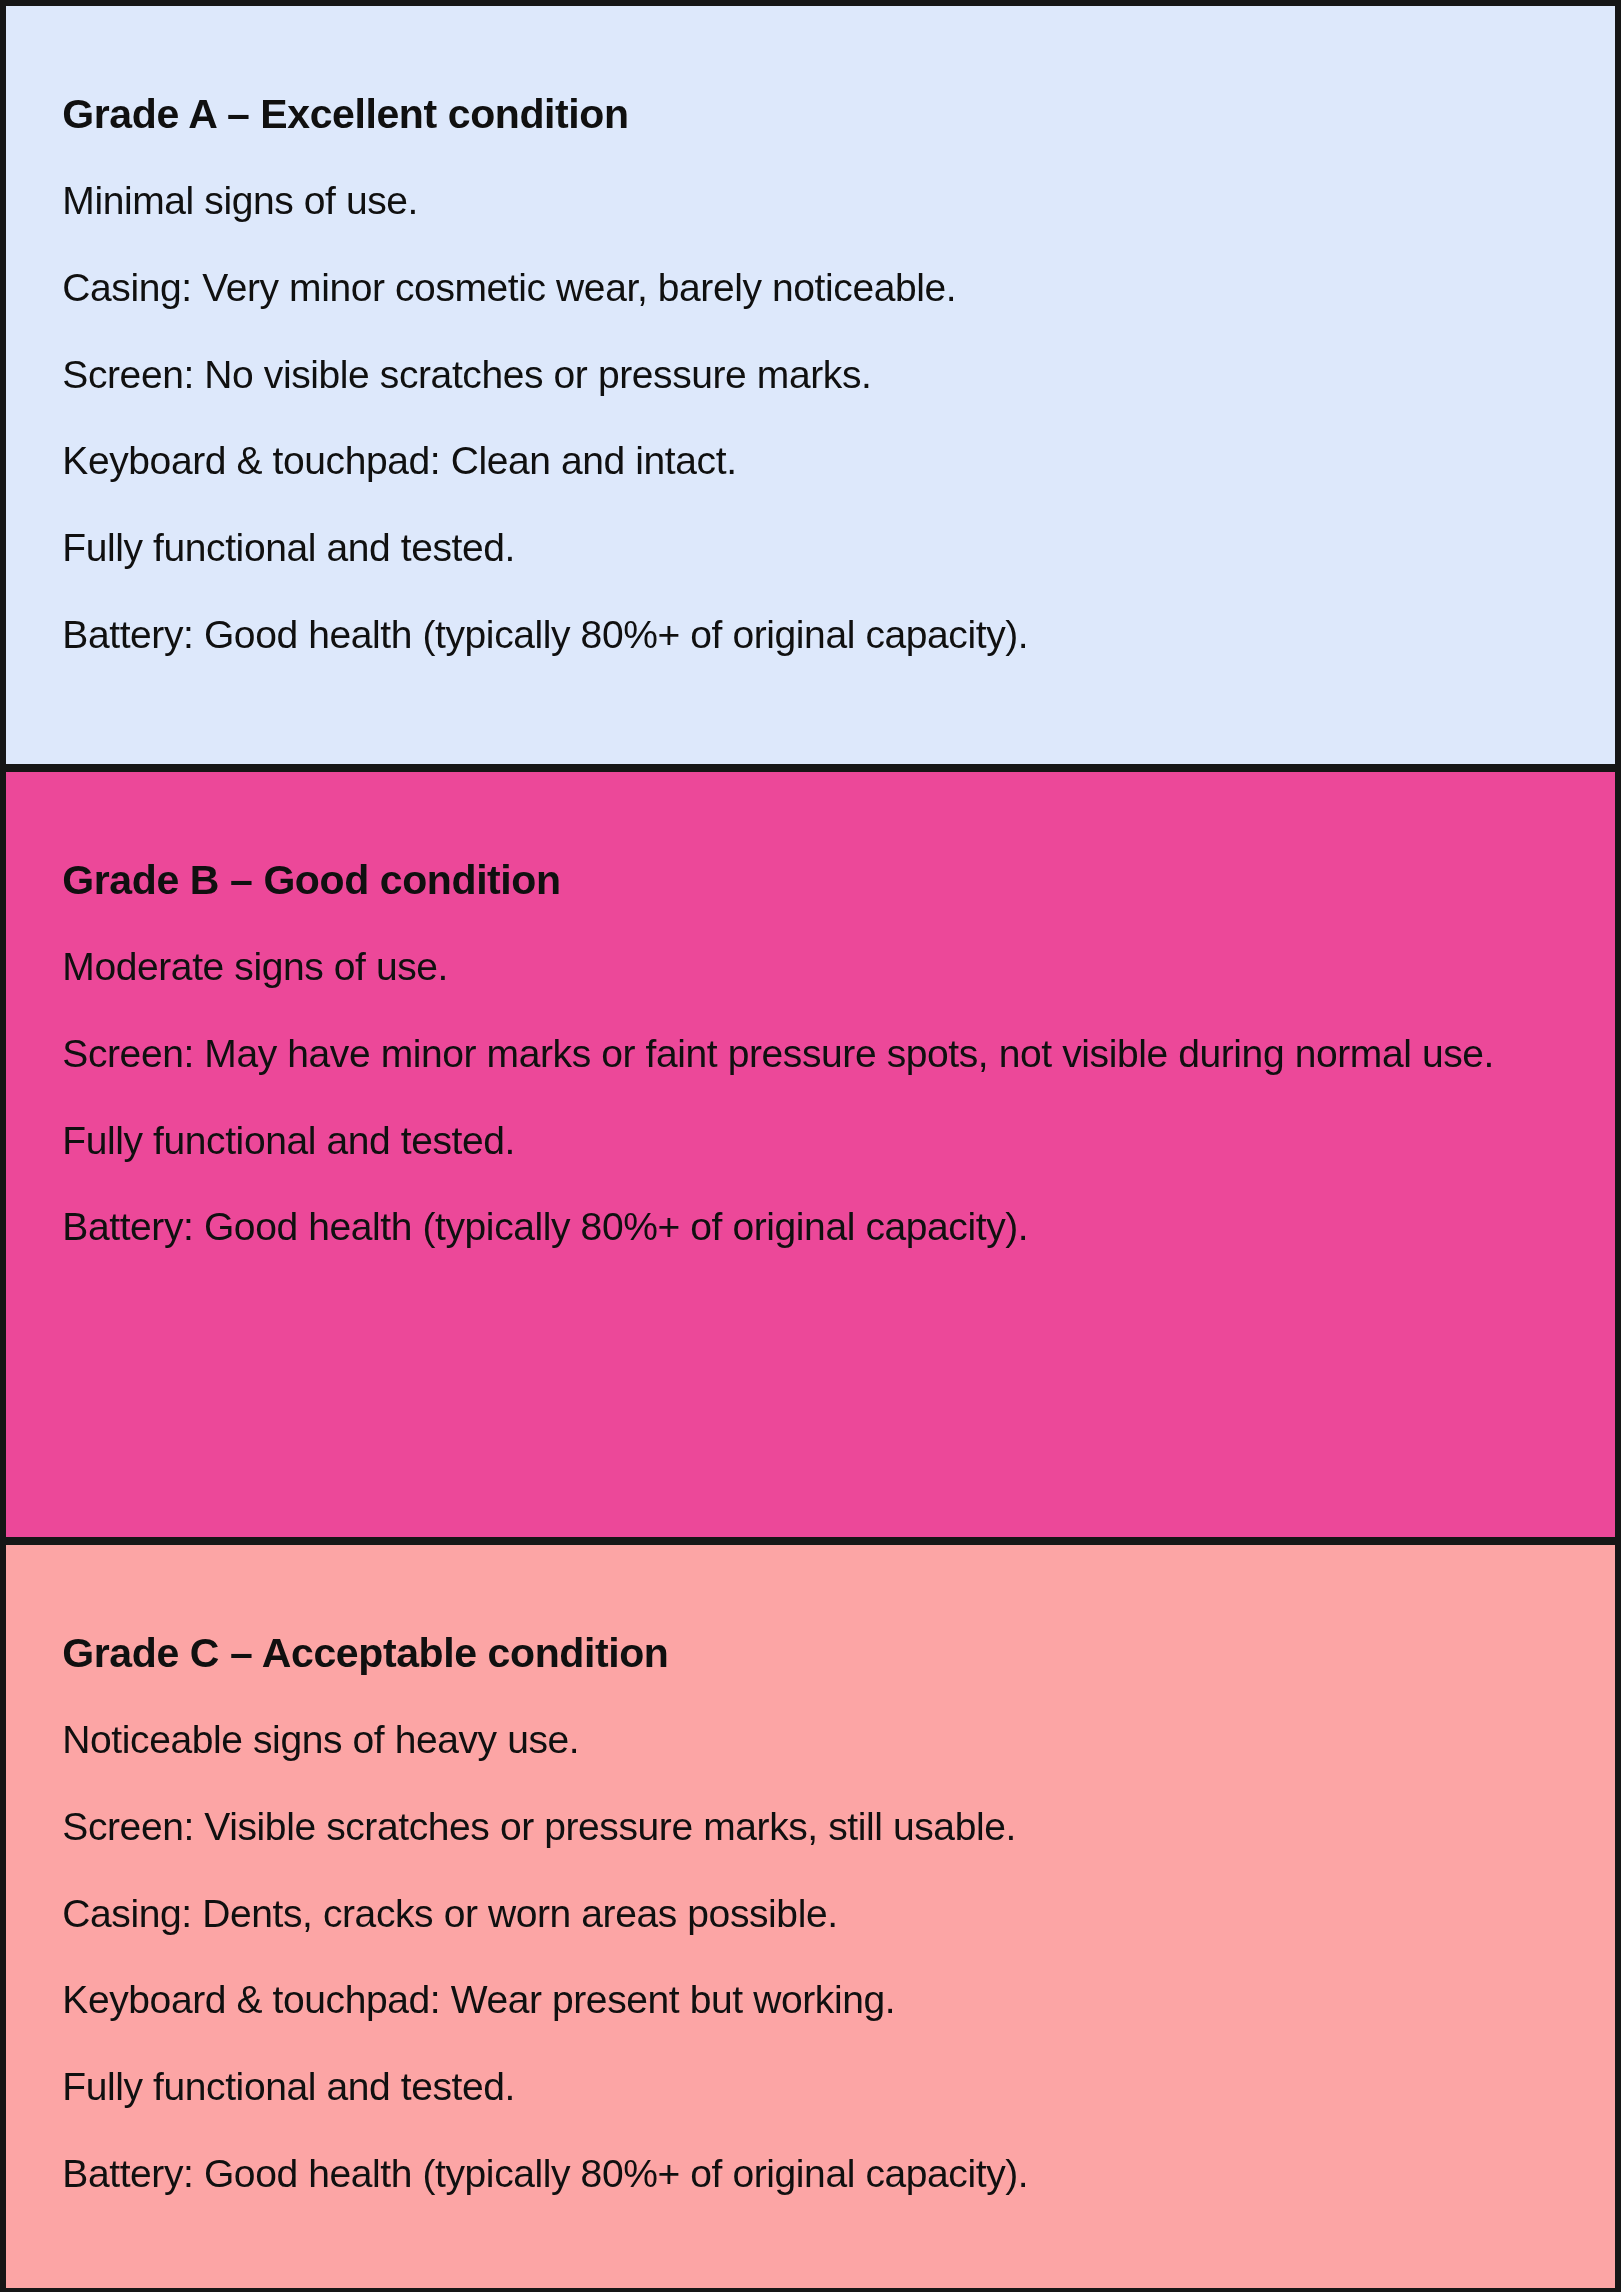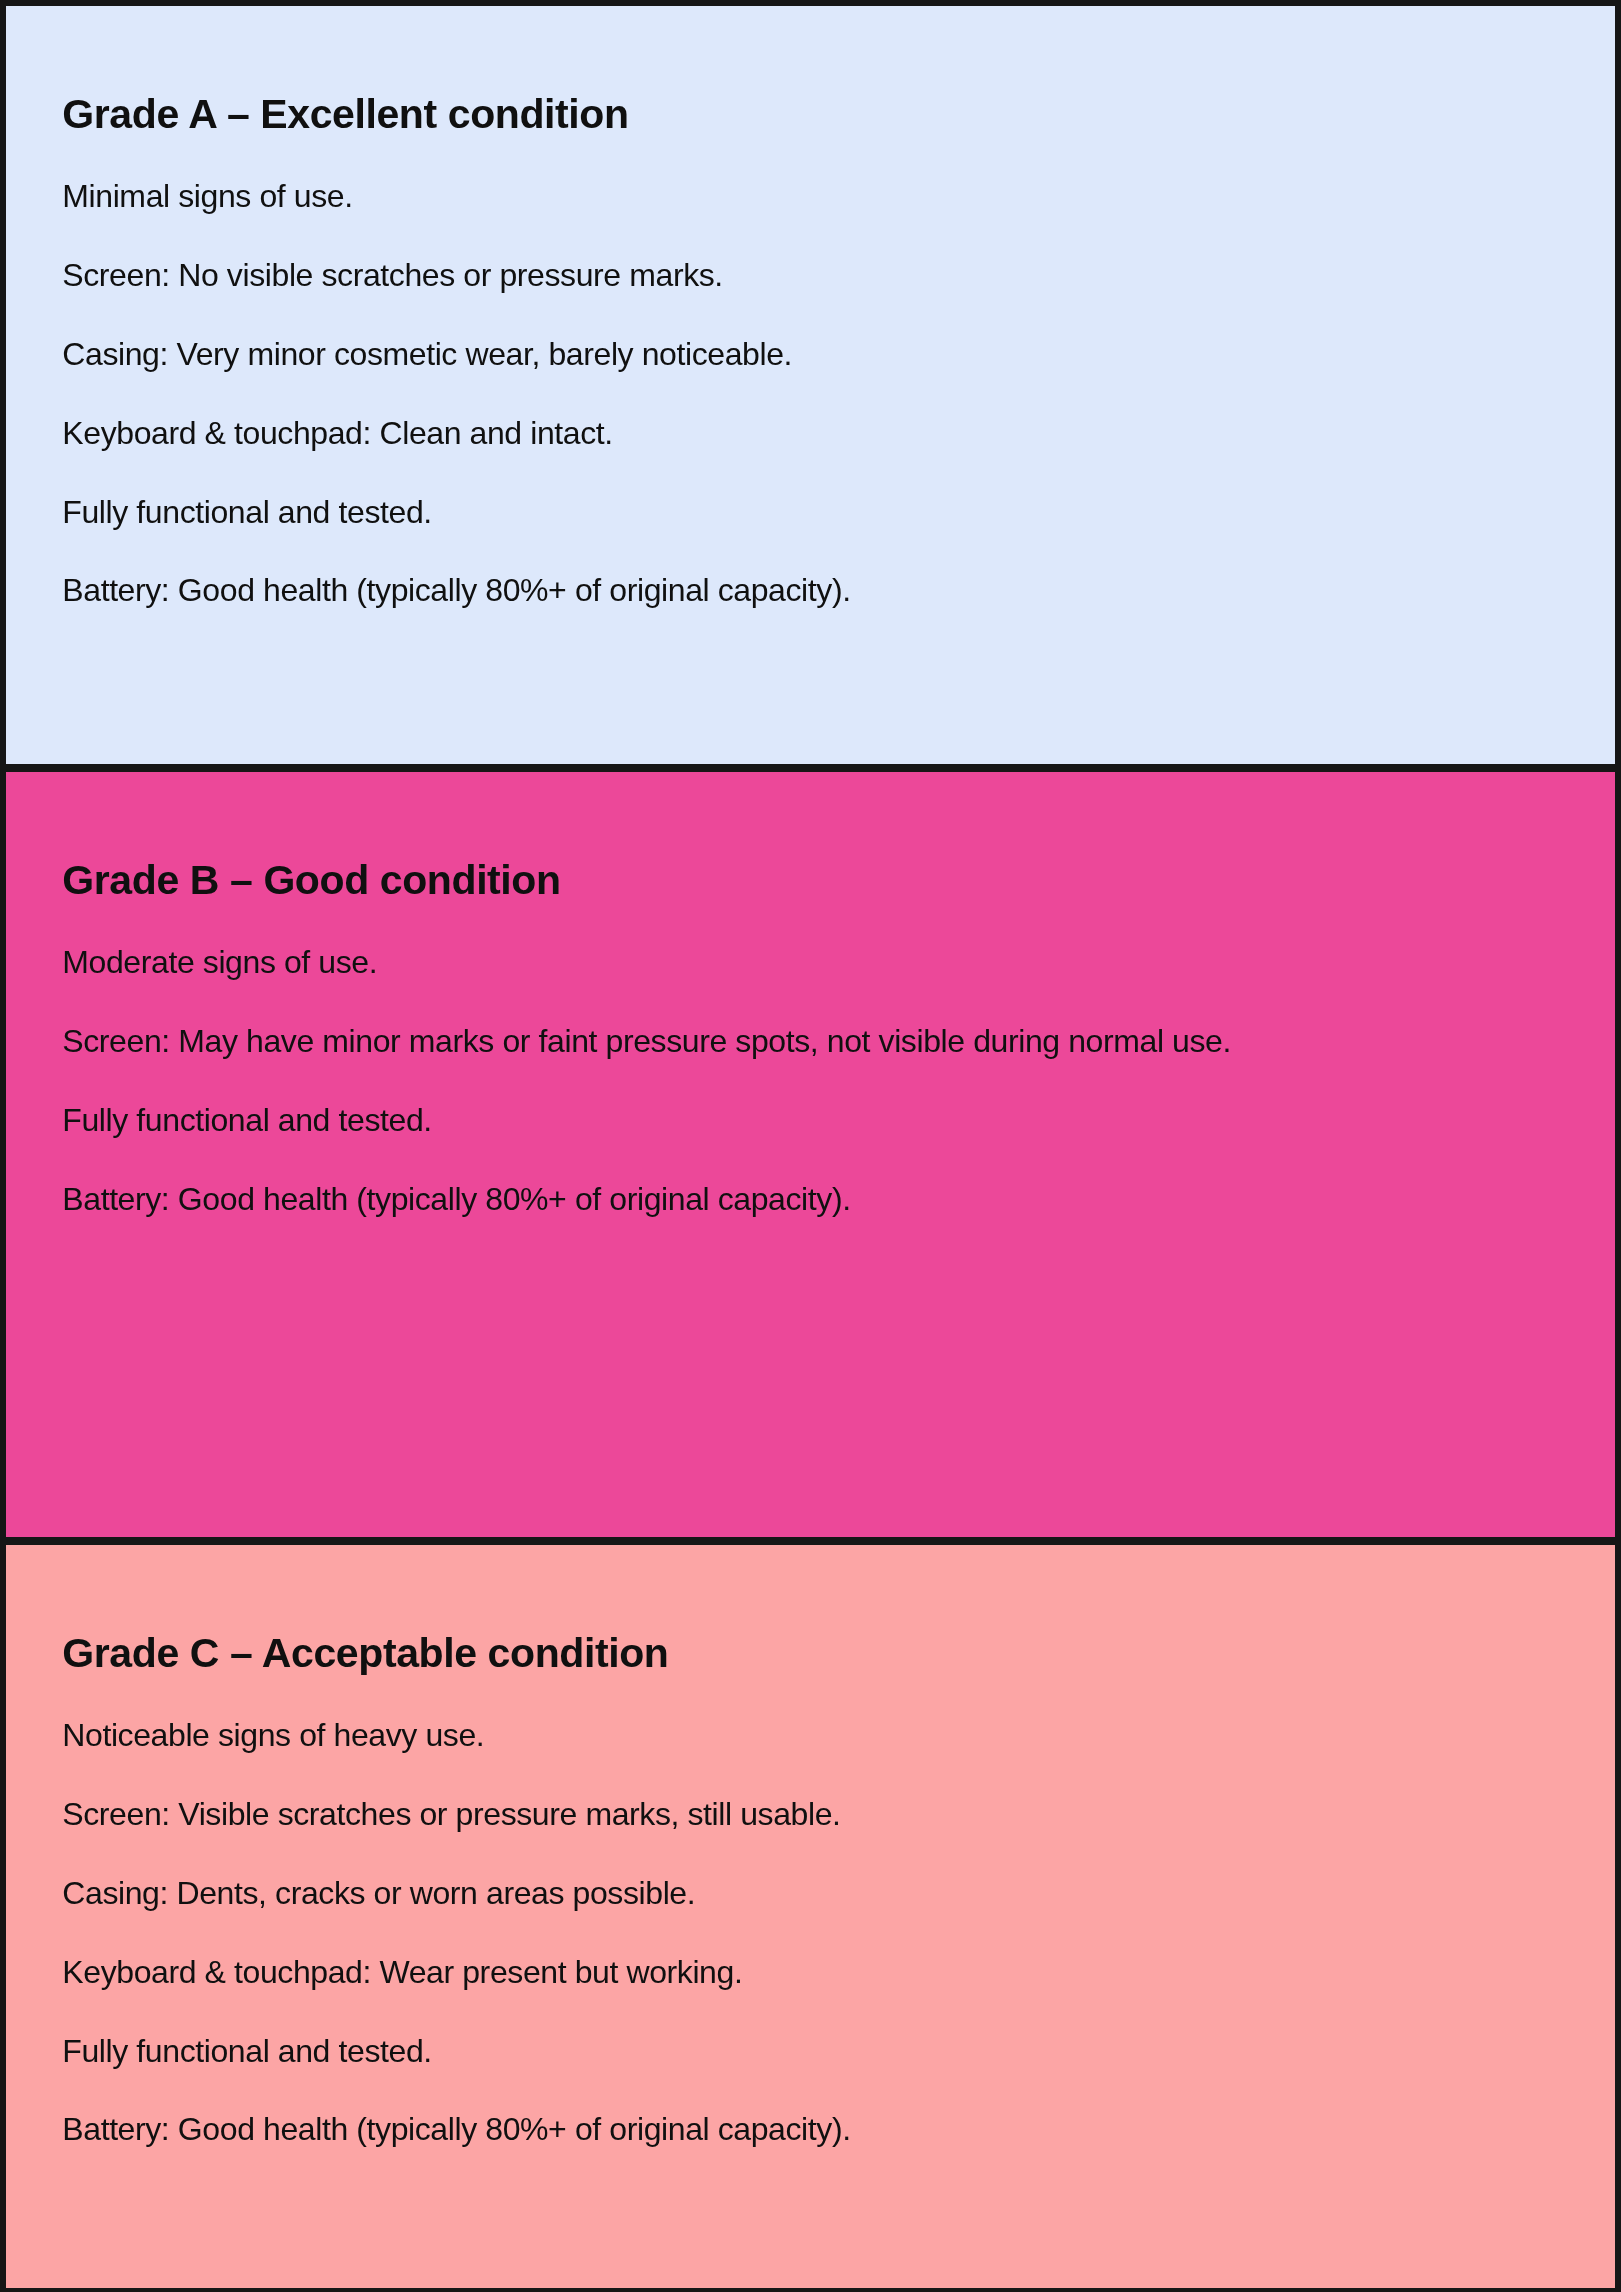--- a/index.html
+++ b/index.html
@@ -28,37 +28,37 @@
   .grade-c { min-height: 743px; }
   .grade-title {
     margin: 0 0 41px 0;
     font-size: 41px;
     font-weight: bold;
     letter-spacing: -0.4px;
     line-height: 1.12;
   }
   .grade-line {
     margin: 0 0 43px 0;
-    font-size: 32px;
+    font-size: 39px;
     font-weight: normal;
     letter-spacing: -0.4px;
     line-height: 1.12;
     max-width: 1487px;
   }
 </style>
 </head>
 <body>
 
 <div class="page">
 
   <section class="grade-section grade-a" style="background-color: rgb(221, 232, 251);">
     <h2 class="grade-title">Grade A – Excellent condition</h2>
     <p class="grade-line">Minimal signs of use.</p>
+    <p class="grade-line">Casing: Very minor cosmetic wear, barely noticeable.</p>
     <p class="grade-line">Screen: No visible scratches or pressure marks.</p>
-    <p class="grade-line">Casing: Very minor cosmetic wear, barely noticeable.</p>
     <p class="grade-line">Keyboard &amp; touchpad: Clean and intact.</p>
     <p class="grade-line">Fully functional and tested.</p>
     <p class="grade-line">Battery: Good health (typically 80%+ of original capacity).</p>
   </section>
 
   <section class="grade-section grade-b" style="background-color: #ec4899;">
     <h2 class="grade-title">Grade B – Good condition</h2>
     <p class="grade-line">Moderate signs of use.</p>
     <p class="grade-line">Screen: May have minor marks or faint pressure spots, not visible during normal use.</p>
     <p class="grade-line">Fully functional and tested.</p>

